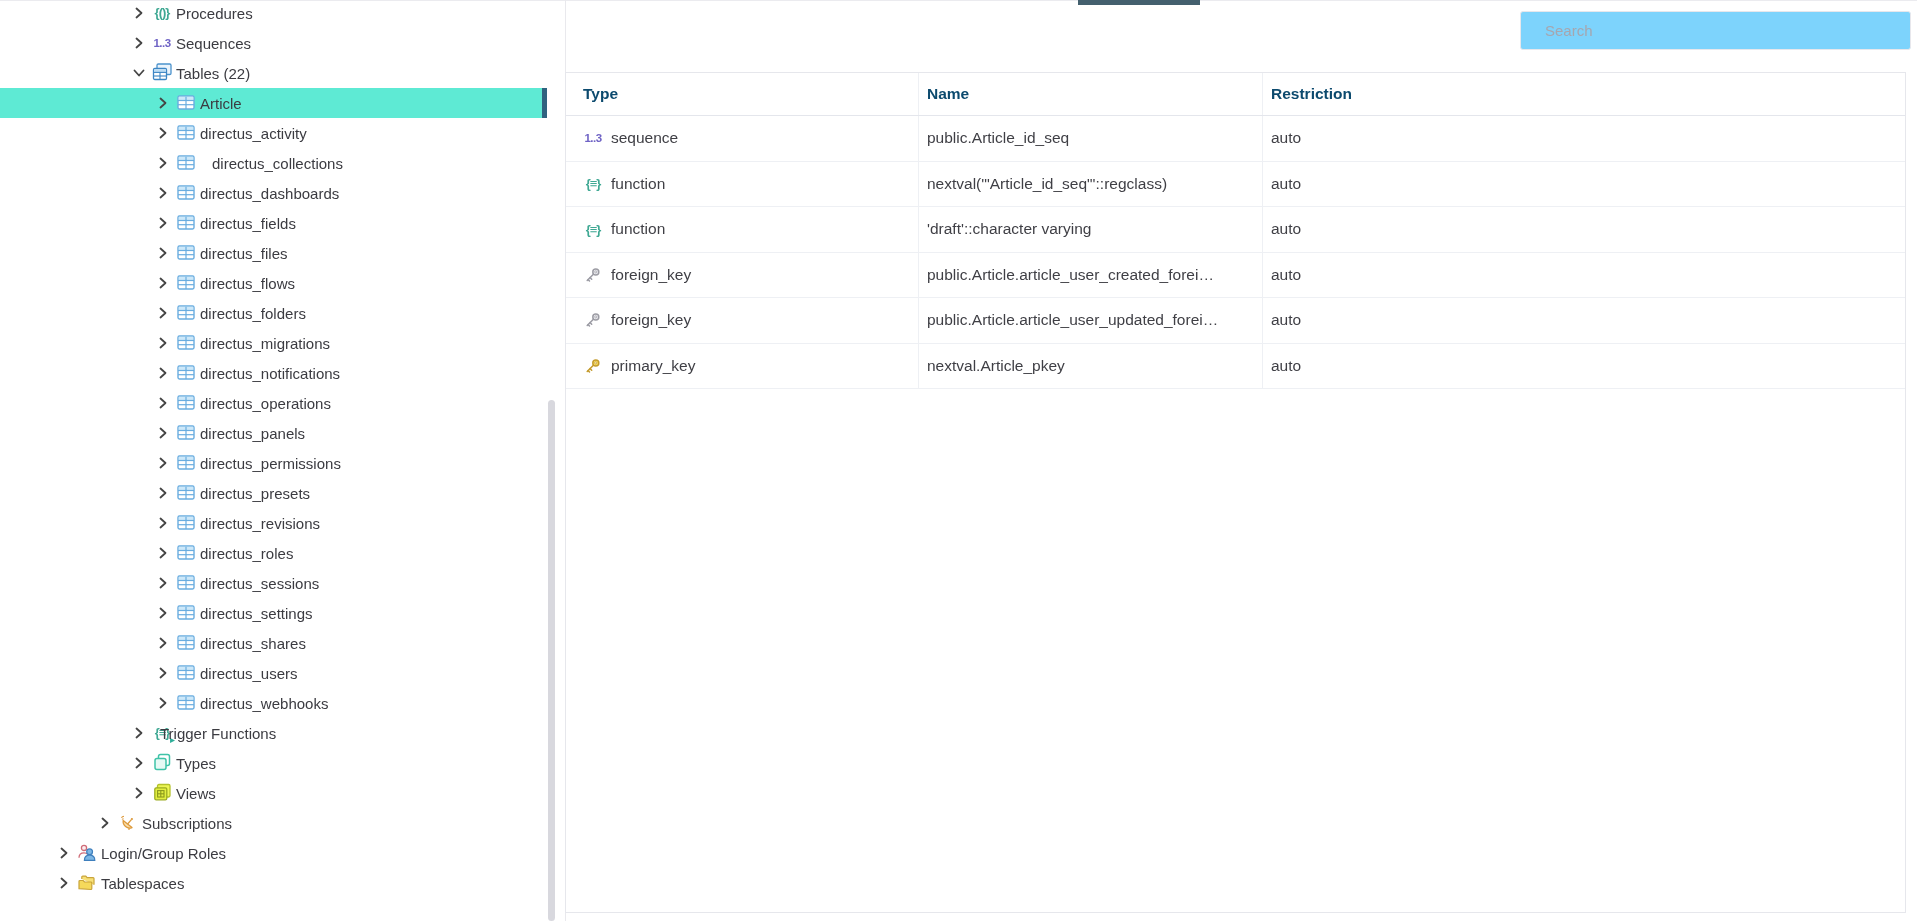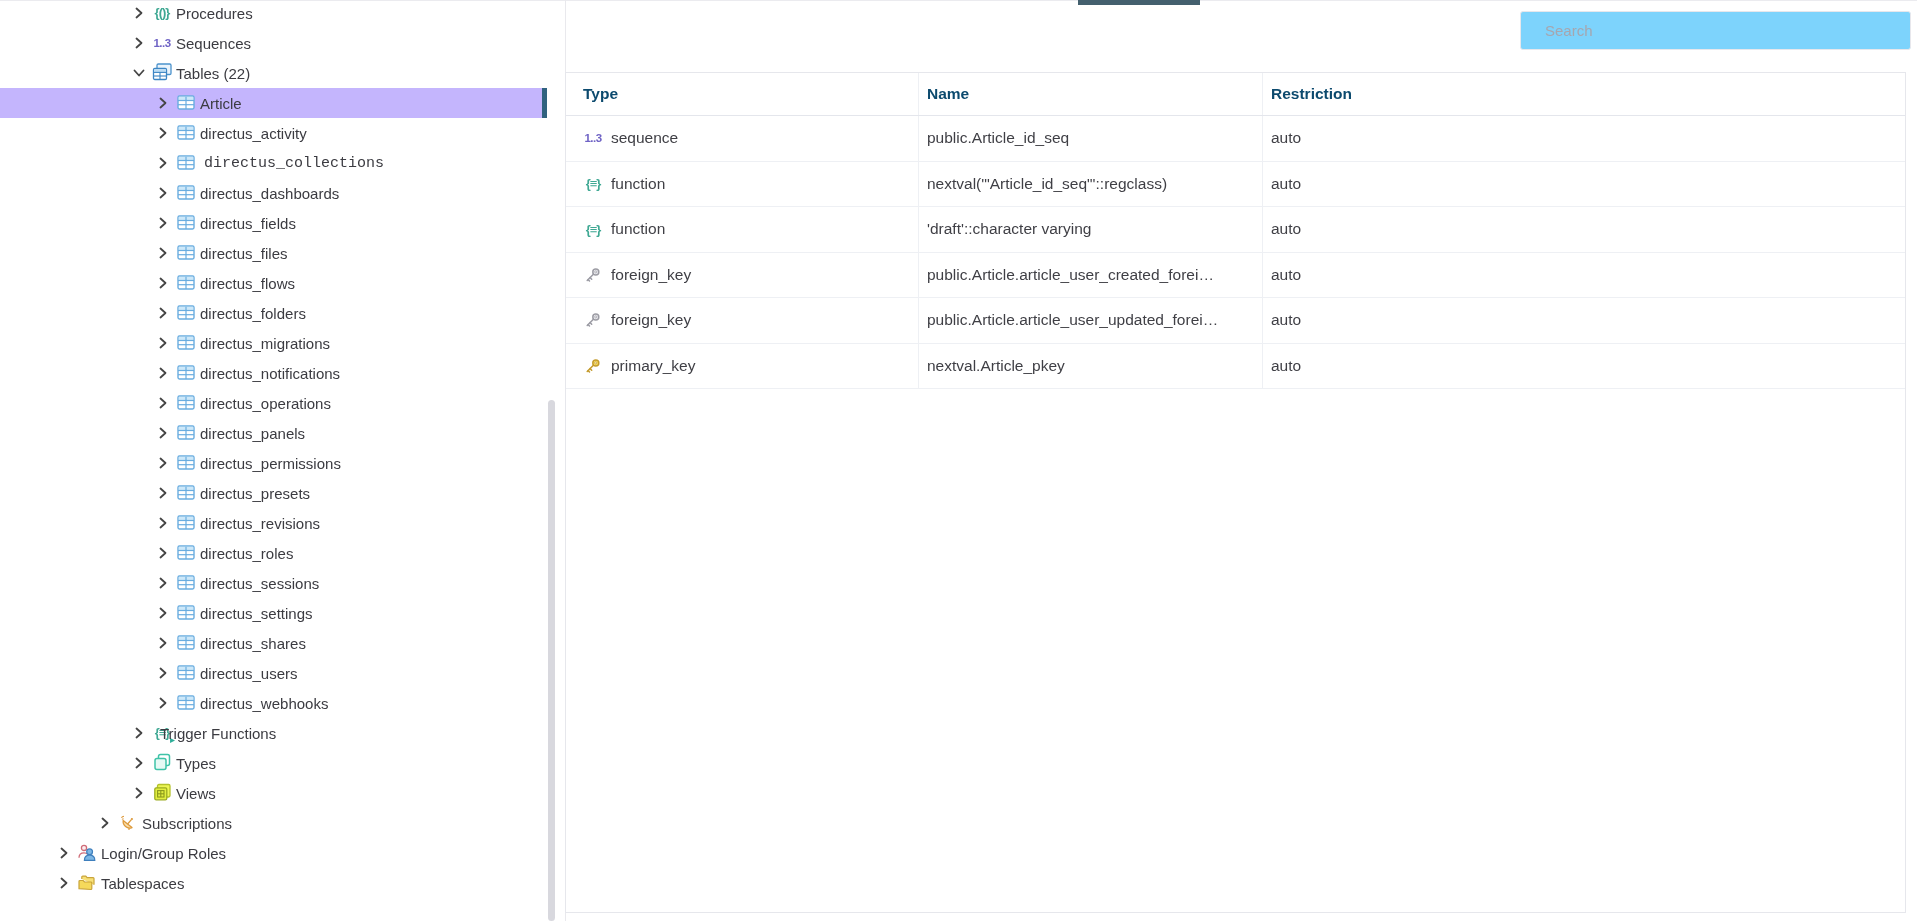--- a/index.html
+++ b/index.html
@@ -7,21 +7,21 @@
     width:1917px;height:921px;position:relative;overflow:hidden;
     background:#ffffff;font-family:"Liberation Sans",sans-serif;
   }
   
   .top-hairline{position:absolute;left:0;top:0;width:1917px;height:1px;background:#ebebef;}
   .tab-underline{position:absolute;left:1078px;top:0;width:122px;height:5px;background:#44606e;}
 
   
   .sidebar{position:absolute;left:0;top:-2px;width:547px;}
   .tree-row{position:relative;height:30px;}
-  .tree-row.selected{background:#c4b5fd;}
+  .tree-row.selected{background:#5eead4;}
   .tree-row.selected::after{content:"";position:absolute;right:0;top:0;width:5px;height:30px;background:#30627f;}
   .chevron{position:absolute;top:8px;width:14px;height:14px;}
   .chevron svg{display:block;}
   .tree-icon{position:absolute;top:5px;width:20px;height:19px;text-align:center;}
   .tree-icon svg{display:block;margin:0 auto;}
   .tree-label{position:absolute;top:50%;transform:translateY(-50%);font-size:15px;color:#3b3b41;white-space:nowrap;}
   .txt-icon{display:inline-block;width:20px;text-align:center;font-weight:600;}
   .icon-teal{color:#3fa893;font-size:13px;letter-spacing:-1px;line-height:19px;}
   .icon-purple{color:#6f63c5;font-size:11.5px;letter-spacing:-0.5px;line-height:19px;}
   .ti-arrow{position:absolute;right:-3px;bottom:-3px;font-size:10px;color:#2fae99;line-height:10px;}
@@ -143,21 +143,21 @@
       </span>
       <span class="tree-icon" style="left: 176px;">
         <svg width="19" height="19" viewBox="0 0 19 19">
           <rect x="1" y="3" width="16" height="13" rx="1.4" fill="#ffffff" stroke="#6aade0" stroke-width="1.4"></rect>
           <rect x="1.8" y="3.8" width="14.4" height="3.4" fill="#cde8f9"></rect>
           <line x1="1" y1="7.5" x2="17" y2="7.5" stroke="#6aade0" stroke-width="1.2"></line>
           <line x1="1" y1="11.7" x2="17" y2="11.7" stroke="#6aade0" stroke-width="1.2"></line>
           <line x1="9" y1="3.8" x2="9" y2="16" stroke="#6aade0" stroke-width="1.2"></line>
         </svg>
       </span>
-      <span class="tree-label" style="left: 204px; font-family: Liberation Mono, monospace;">directus_collections</span>
+      <span class="tree-label" style="left: 212px;">directus_collections</span>
     </div>
     <div class="tree-row">
       <span class="chevron" style="left: 156px;">
         <svg width="14" height="14" viewBox="0 0 14 14">
           <path d="M4.5 2.5 L9.5 7 L4.5 11.5" fill="none" stroke="#454545" stroke-width="1.8" stroke-linecap="round" stroke-linejoin="round"></path>
         </svg>
       </span>
       <span class="tree-icon" style="left: 176px;">
         <svg width="19" height="19" viewBox="0 0 19 19">
           <rect x="1" y="3" width="16" height="13" rx="1.4" fill="#ffffff" stroke="#6aade0" stroke-width="1.4"></rect>

